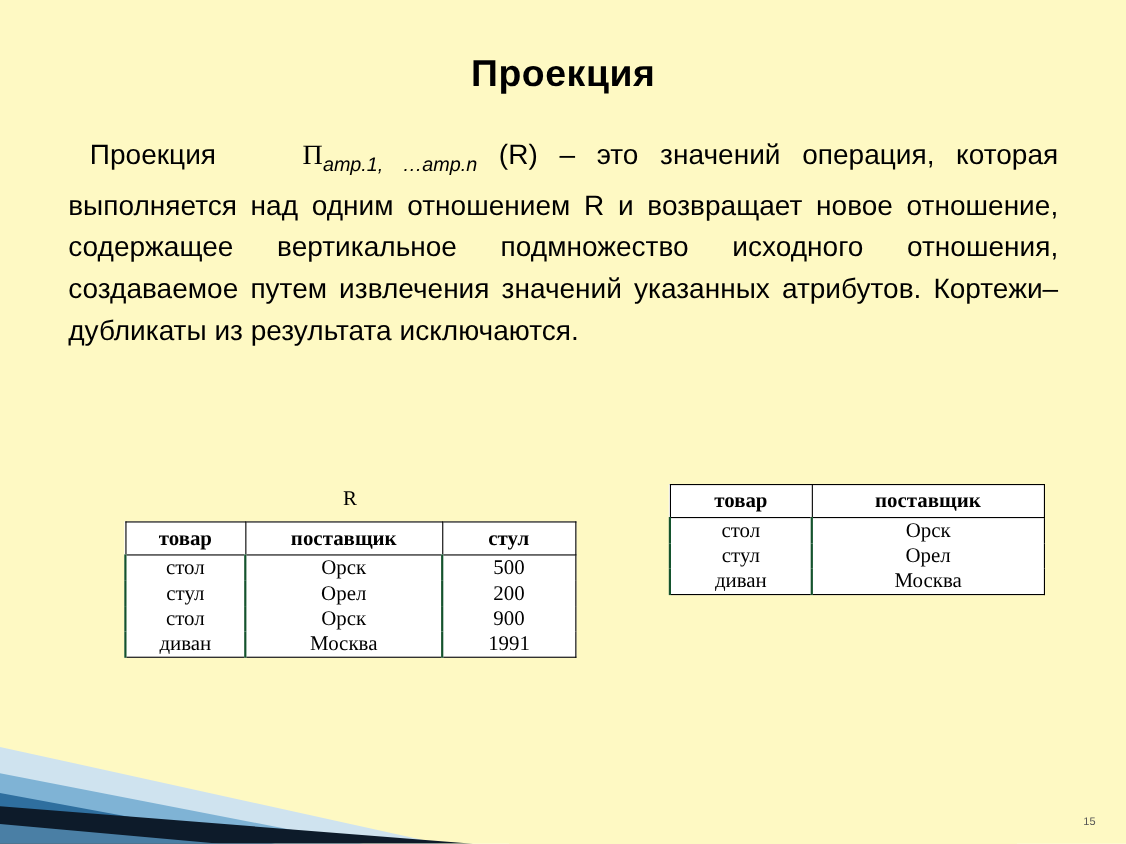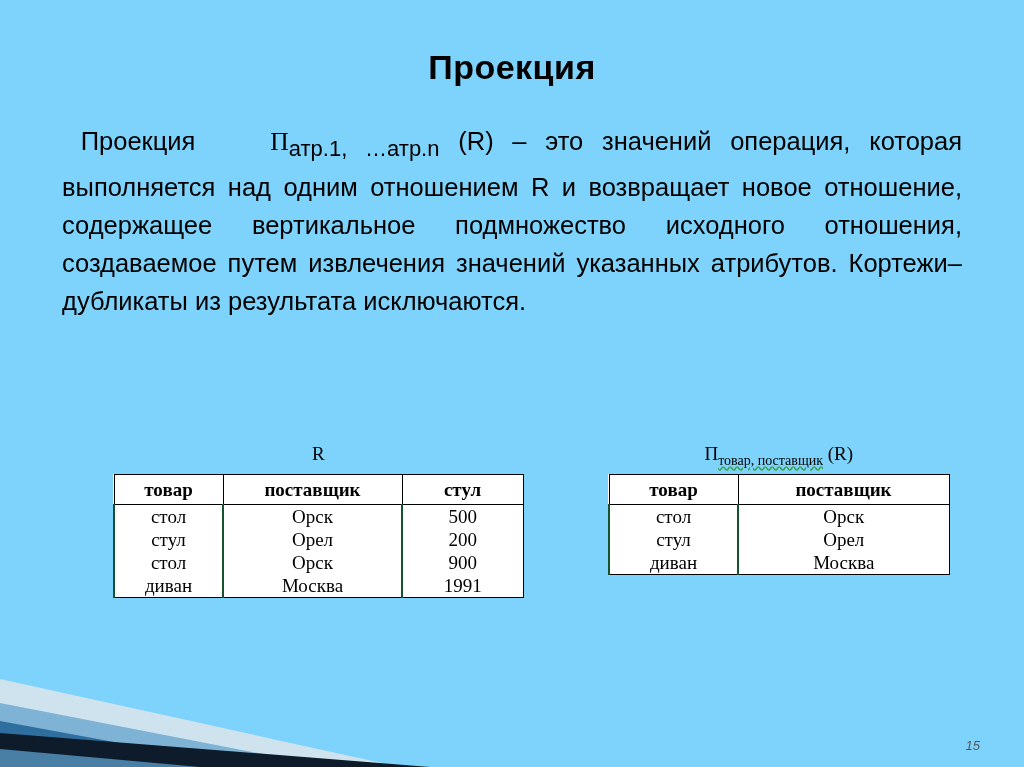--- a/index.html
+++ b/index.html
@@ -12,21 +12,21 @@
     background: #ffffff;
     font-family: "Liberation Sans", sans-serif;
     position: relative;
     overflow: hidden;
   }
   .slide {
     position: absolute;
     left: 0; top: 0;
     width: 1024px;
     height: 767px;
-    background: #7dd3fc;
+    background: #fef9c3;
   }
   .title {
     position: absolute;
     left: 0;
     top: 48px;
     width: 1024px;
     text-align: center;
     font-size: 34px;
     font-weight: bold;
     color: #000000;
@@ -39,22 +39,23 @@
     top: 122px;
     width: 900px;
     font-size: 25.5px;
     line-height: 38px;
     color: #000000;
     text-align: justify;
     text-justify: inter-word;
     font-family: "Liberation Sans", sans-serif;
   }
   .body-text .sub {
-    font-size: 22px;
+    font-size: 18px;
     vertical-align: sub;
+    font-style: italic;
   }
   .pi {
     font-family: "Liberation Serif", serif;
   }
 
   
   .tables {
     position: absolute;
     left: 0;
     top: 440px;
@@ -131,26 +132,25 @@
   .corner {
     position: absolute;
     left: 0;
     bottom: 0;
     width: 430px;
     height: 130px;
     overflow: hidden;
   }
   .page-num {
     position: absolute;
-    right: 44px;
+    right: 28px;
     bottom: 14px;
-    font-size: 13px;
+    font-size: 10px;
     color: #555555;
     font-family: "Liberation Sans", sans-serif;
-    font-style: italic;
   }
 </style>
 </head>
 <body>
 
 <div class="slide">
 
   <div class="title">Проекция</div>
 
   <div class="body-text">
@@ -198,21 +198,20 @@
           <tr>
             <td class="cell-pad-big">диван</td>
             <td class="cell-pad-big">Москва</td>
             <td class="cell-pad-big">1991</td>
           </tr>
         </tbody>
       </table>
     </div>
 
     <div class="tbl-block tbl-right">
-      <div class="tbl-caption"><span class="pi">П</span><span class="sub squiggle">товар, поставщик</span>&nbsp;<span>(R)</span></div>
       <table class="rel">
         <thead>
           <tr>
             <th class="w-tovar2">товар</th>
             <th class="w-post2">поставщик</th>
           </tr>
         </thead>
         <tbody>
           <tr>
             <td>стол</td>

